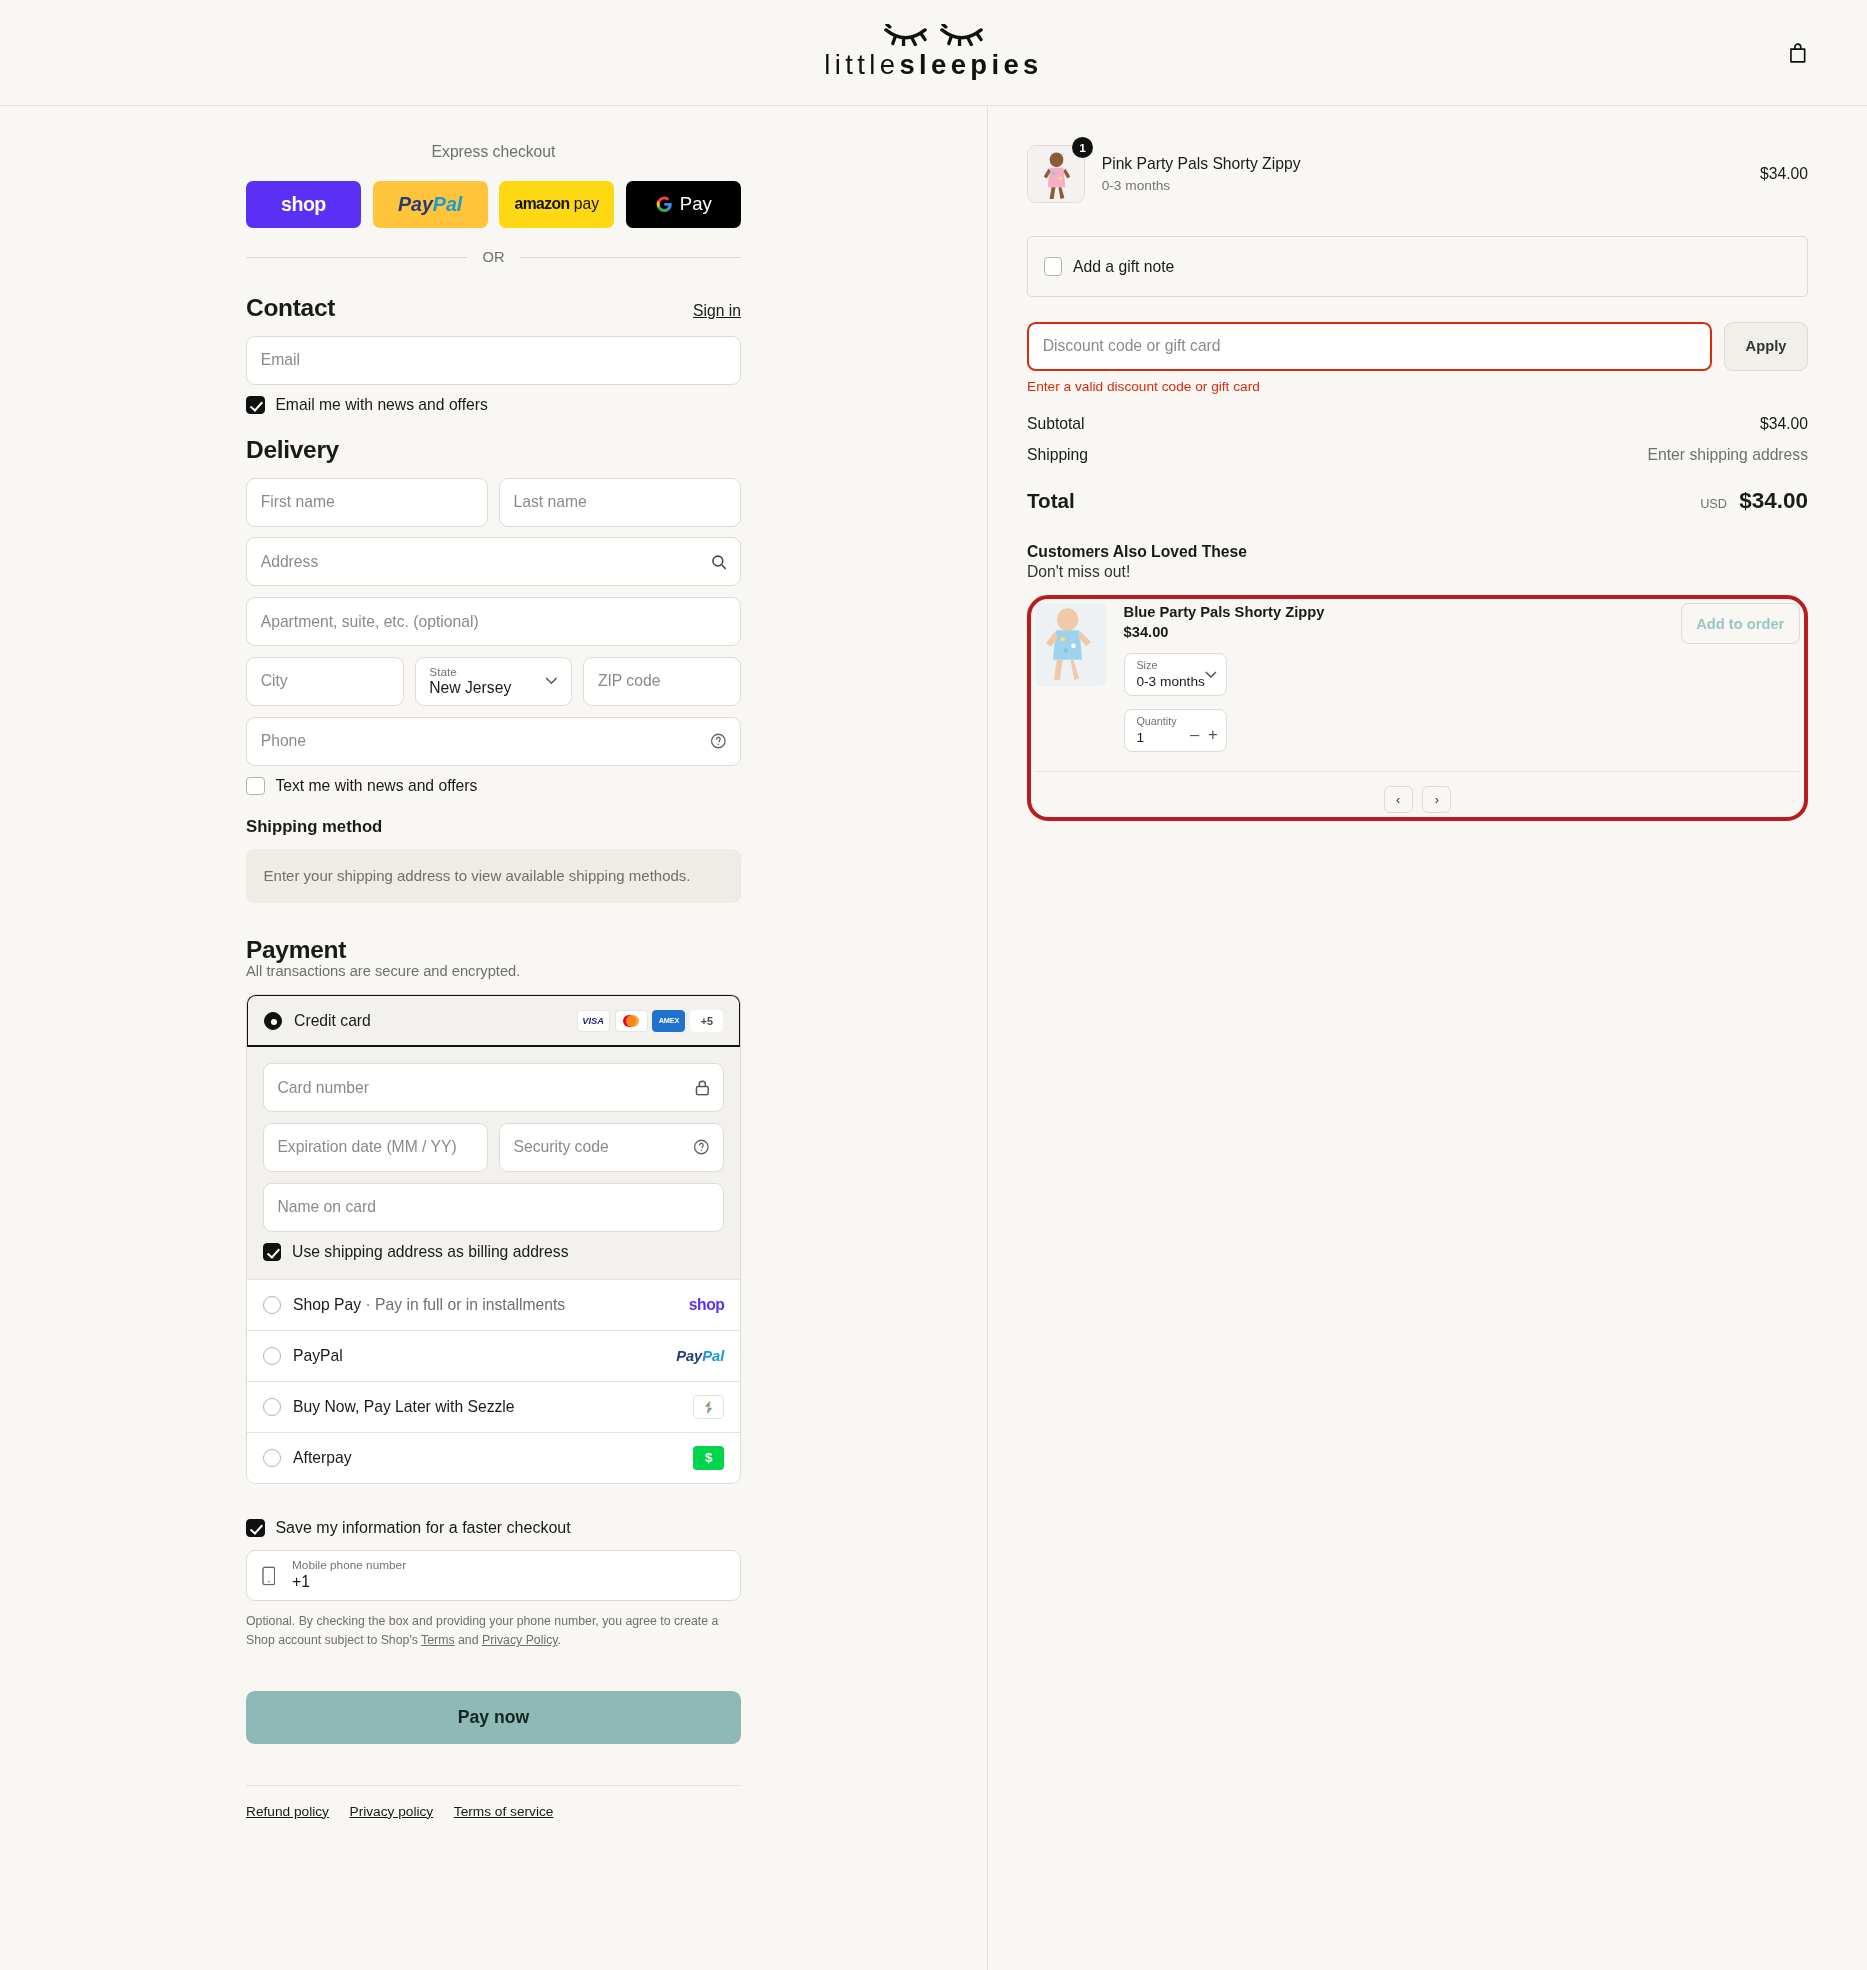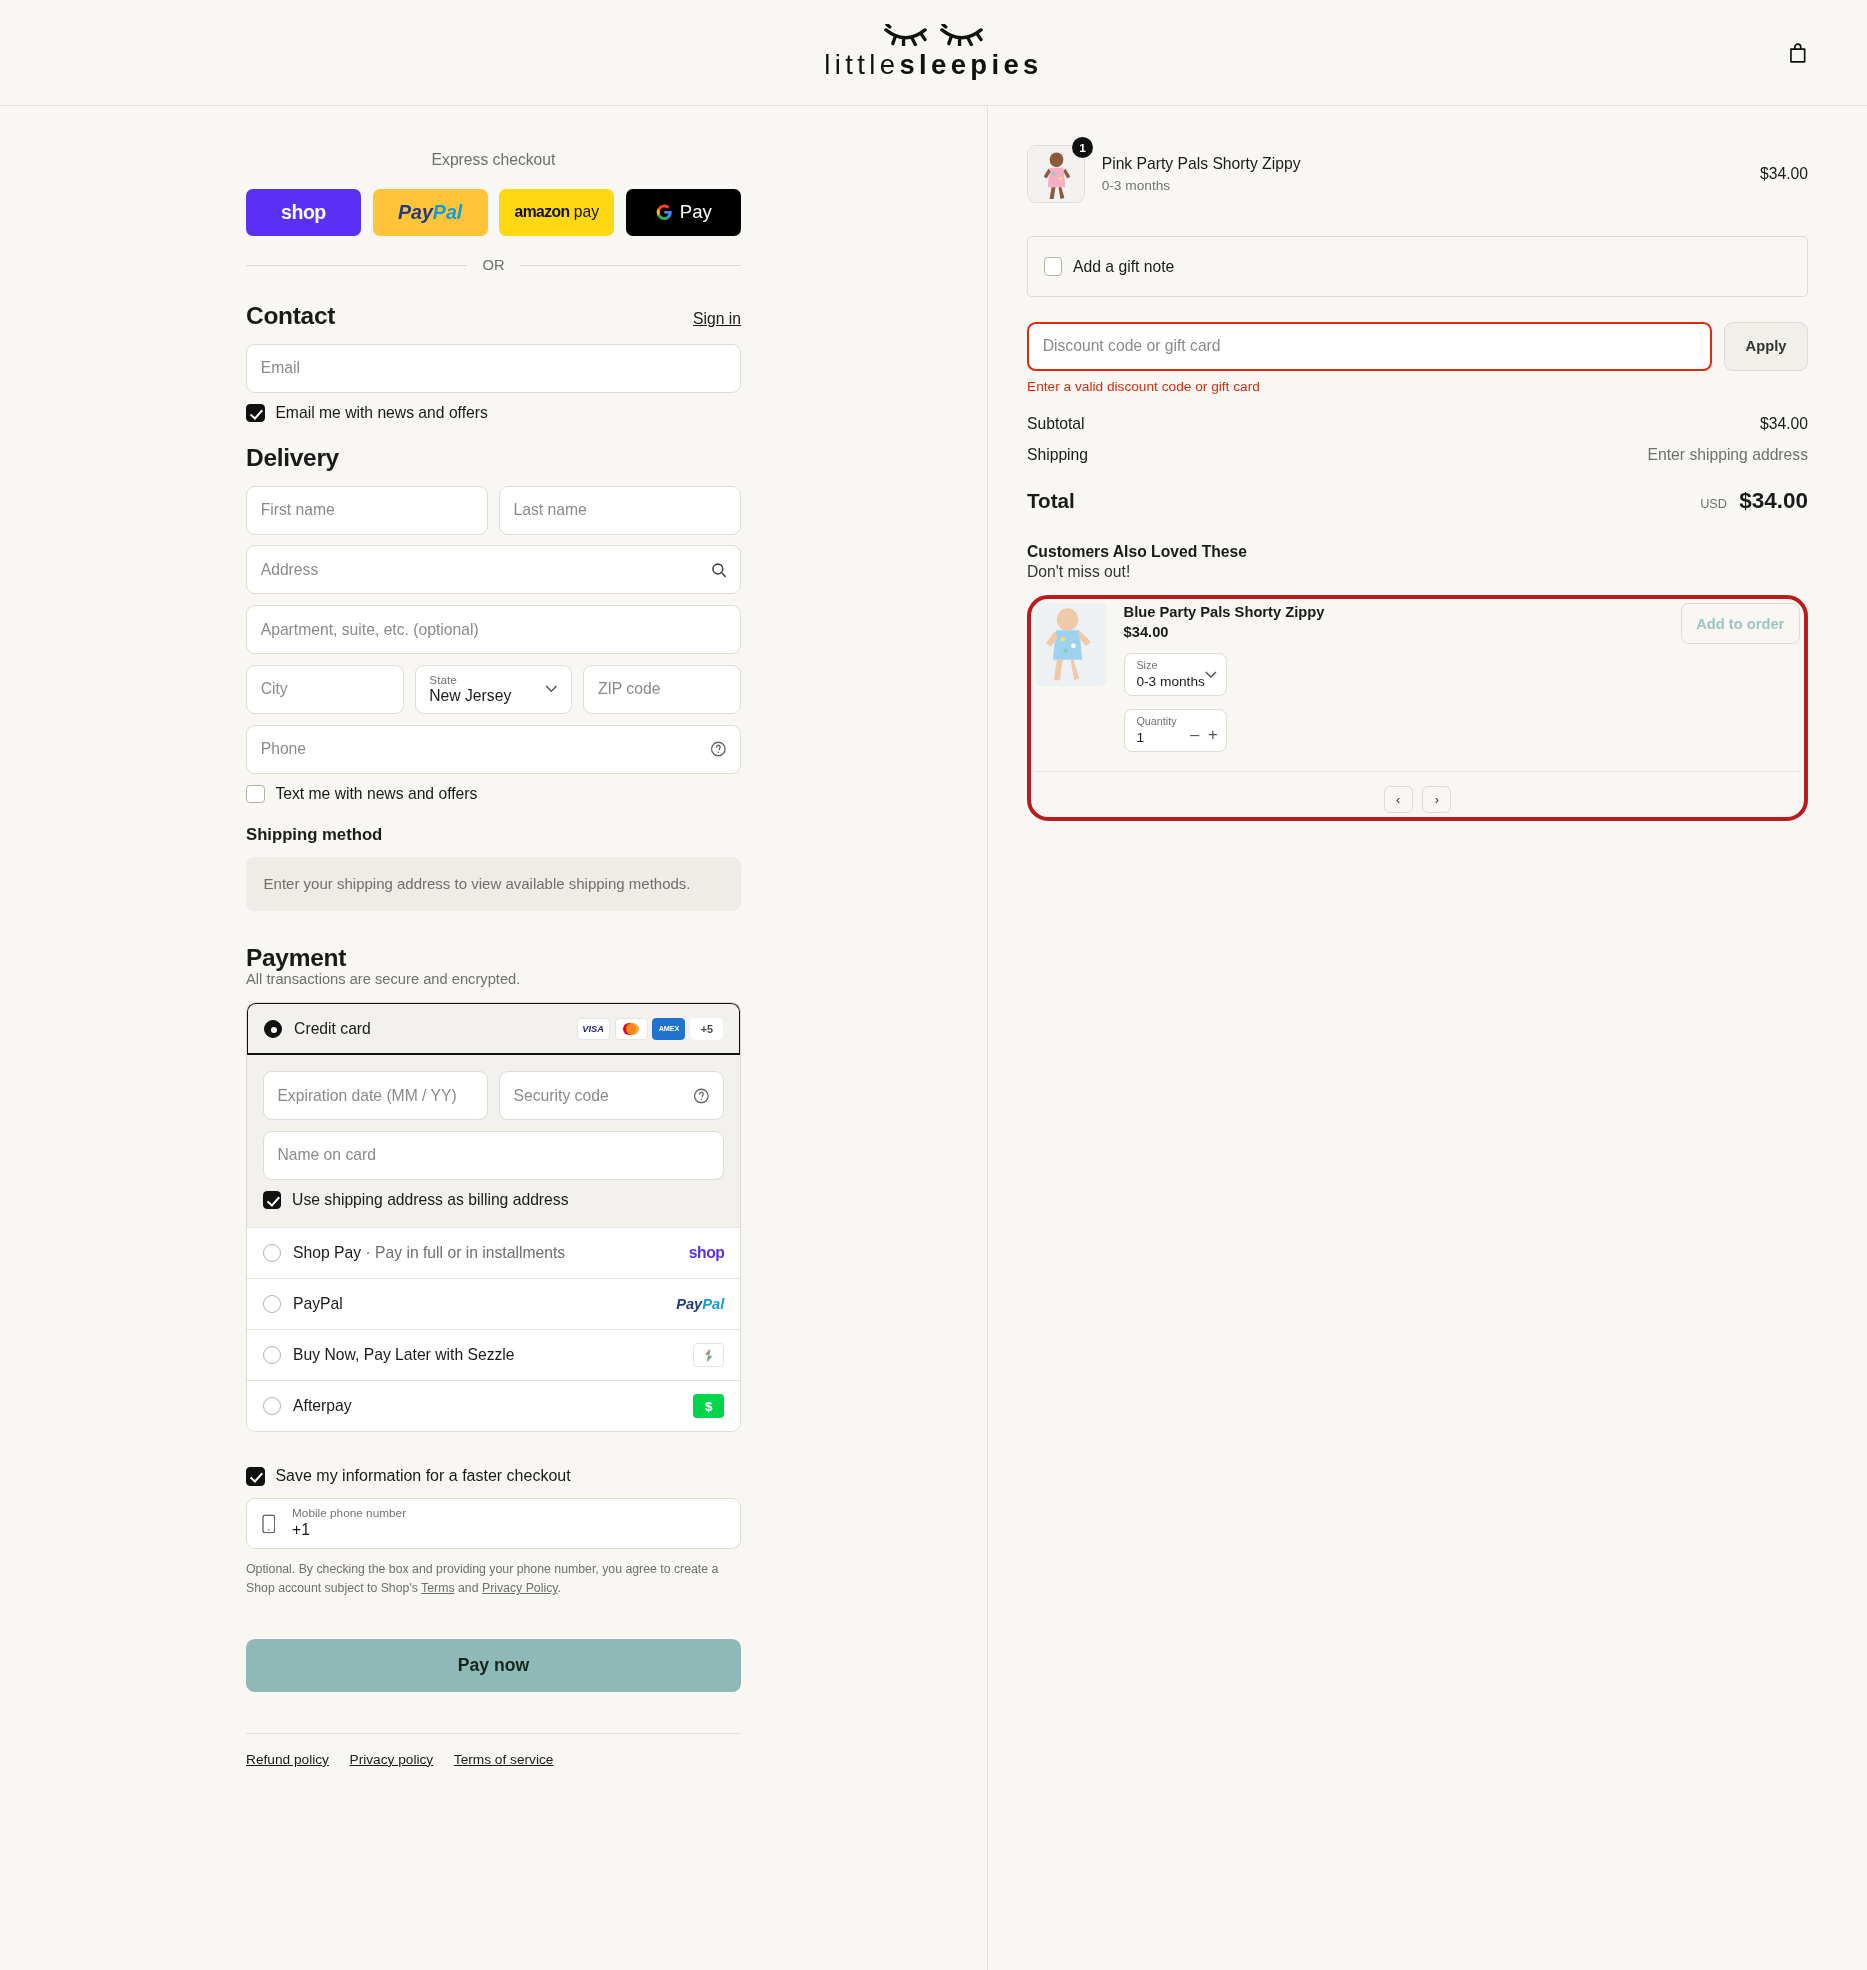--- a/index.html
+++ b/index.html
@@ -29,21 +29,21 @@
     background: none; border: none; cursor: pointer; line-height: 0;
   }
   
   .page { display: flex; height: calc(1970px - 106px); }
   .left-col {
     width: 988px;
     border-right: 1px solid #e3e1dc;
     padding: 37px 0 0 0;
     overflow: hidden;
   }
-  .left-inner { width: 495px; margin: 8px auto; }
+  .left-inner { width: 495px; margin: 0 auto; }
   .right-col { flex: 1; padding: 39px 59px 0 39px; }
   
   .express-label { text-align: center; font-size: 15.7px; color: #6f6f6f; margin-bottom: 19.6px; }
   .express-row { display: grid; grid-template-columns: repeat(4, 1fr); gap: 11.8px; }
   .exp-btn {
     height: 47px; border-radius: 6.9px; border: none; cursor: pointer;
     display: flex; align-items: center; justify-content: center;
     font-weight: 700; font-size: 19.6px;
   }
   .exp-shop { background: #5a31f4; color: #fff; letter-spacing: -0.5px; }
@@ -367,20 +367,29 @@
           <span class="brand b-visa">VISA</span>
           <span class="brand b-mc">
                 <i class="c1"></i>
                 <i class="c2"></i>
               </span>
           <span class="brand b-amex">AMEX</span>
           <span class="brand b-more">+5</span>
         </span>
       </div>
       <div class="pay-body">
+        <div class="field">
+          <span class="ph">Card number</span>
+          <span class="trail">
+            <svg width="14.7" height="16.7" viewBox="0 0 15 17" fill="none" stroke="#555" stroke-width="1.5">
+                  <rect x="1.5" y="7" width="12" height="8.5" rx="1.6"></rect>
+                  <path d="M4.4 7V4.6a3.1 3.1 0 016.2 0V7"></path>
+                </svg>
+          </span>
+        </div>
         <div class="row2">
           <div class="field">
                 <span class="ph">Expiration date (MM / YY)</span>
               </div>
           <div class="field">
             <span class="ph">Security code</span>
             <span class="trail">
               <svg width="16.7" height="16.7" viewBox="0 0 18 18" fill="none" stroke="#666" stroke-width="1.4">
                     <circle cx="9" cy="9" r="7.3"></circle>
                     <path d="M7 7a2 2 0 113 1.7v1.1" stroke-linecap="round"></path>

